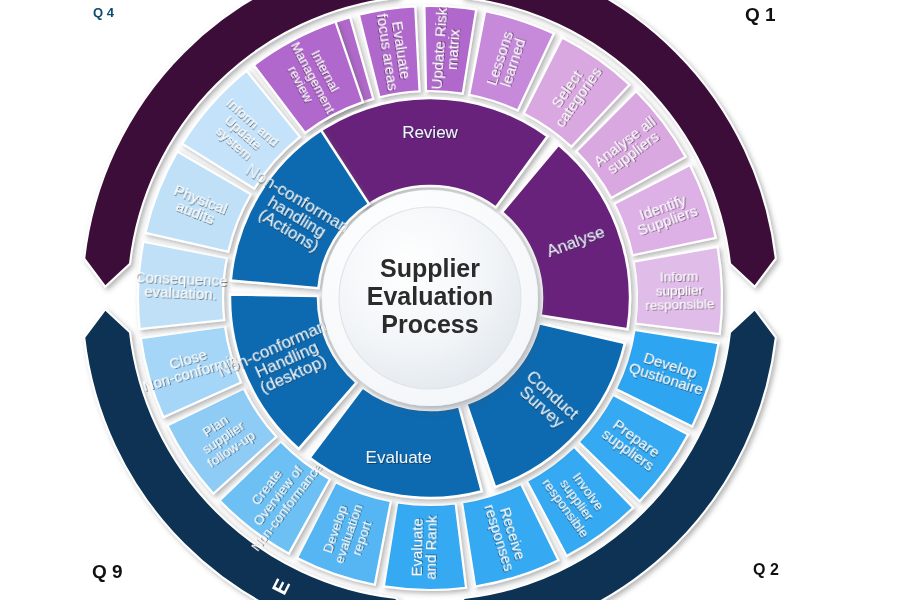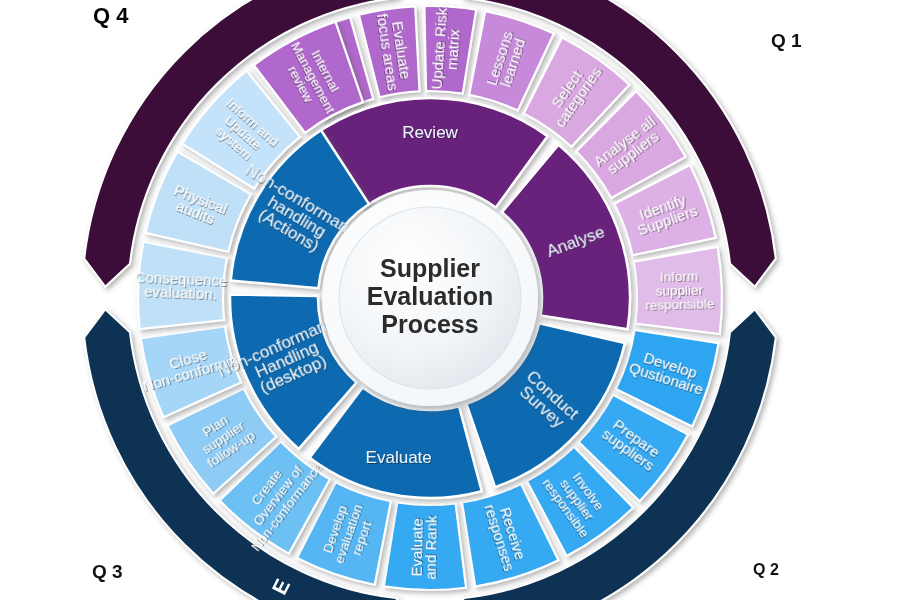--- a/index.html
+++ b/index.html
@@ -211,24 +211,24 @@
       <text class="hub-label" x="430" y="298">Evaluation</text>
       <text class="hub-label" x="430" y="326">Process</text>
     </g>
 
     <g id="arcTexts">
         <text x="282.45308758464734" y="587.5771203612196" class="arc-text" transform="rotate(-63 282.45308758464734 587.5771203612196)">E</text>
       </g>
   </svg>
 
   <div style="position:absolute;left:93px;top:3px;">
-    <span style="font-family:'Liberation Sans',sans-serif;font-size:22px;font-weight:bold;color:#000000;">Q 4</span>
-  </div>
-  <div style="position:absolute;left:745px;top:30px;margin-left:26px;">
+    <span style="font-family:'Liberation Sans',sans-serif;font-size:13px;font-weight:bold;color:#0c4a6e;">Q 4</span>
+  </div>
+  <div style="position:absolute;left:745px;top:4px;">
     <span style="font-family:'Liberation Sans',sans-serif;font-size:19px;font-weight:bold;color:#111;">Q 1</span>
   </div>
   <div style="position:absolute;left:92px;top:561px;">
-    <span style="font-family:'Liberation Sans',sans-serif;font-size:19px;font-weight:bold;color:#111;">Q 3</span>
+    <span style="font-family:'Liberation Sans',sans-serif;font-size:19px;font-weight:bold;color:#111;">Q 9</span>
   </div>
   <div style="position:absolute;left:753px;top:561px;">
     <span style="font-family:'Liberation Sans',sans-serif;font-size:16px;font-weight:bold;color:#111;">Q 2</span>
   </div>
 </div>
 
 </body></html>

